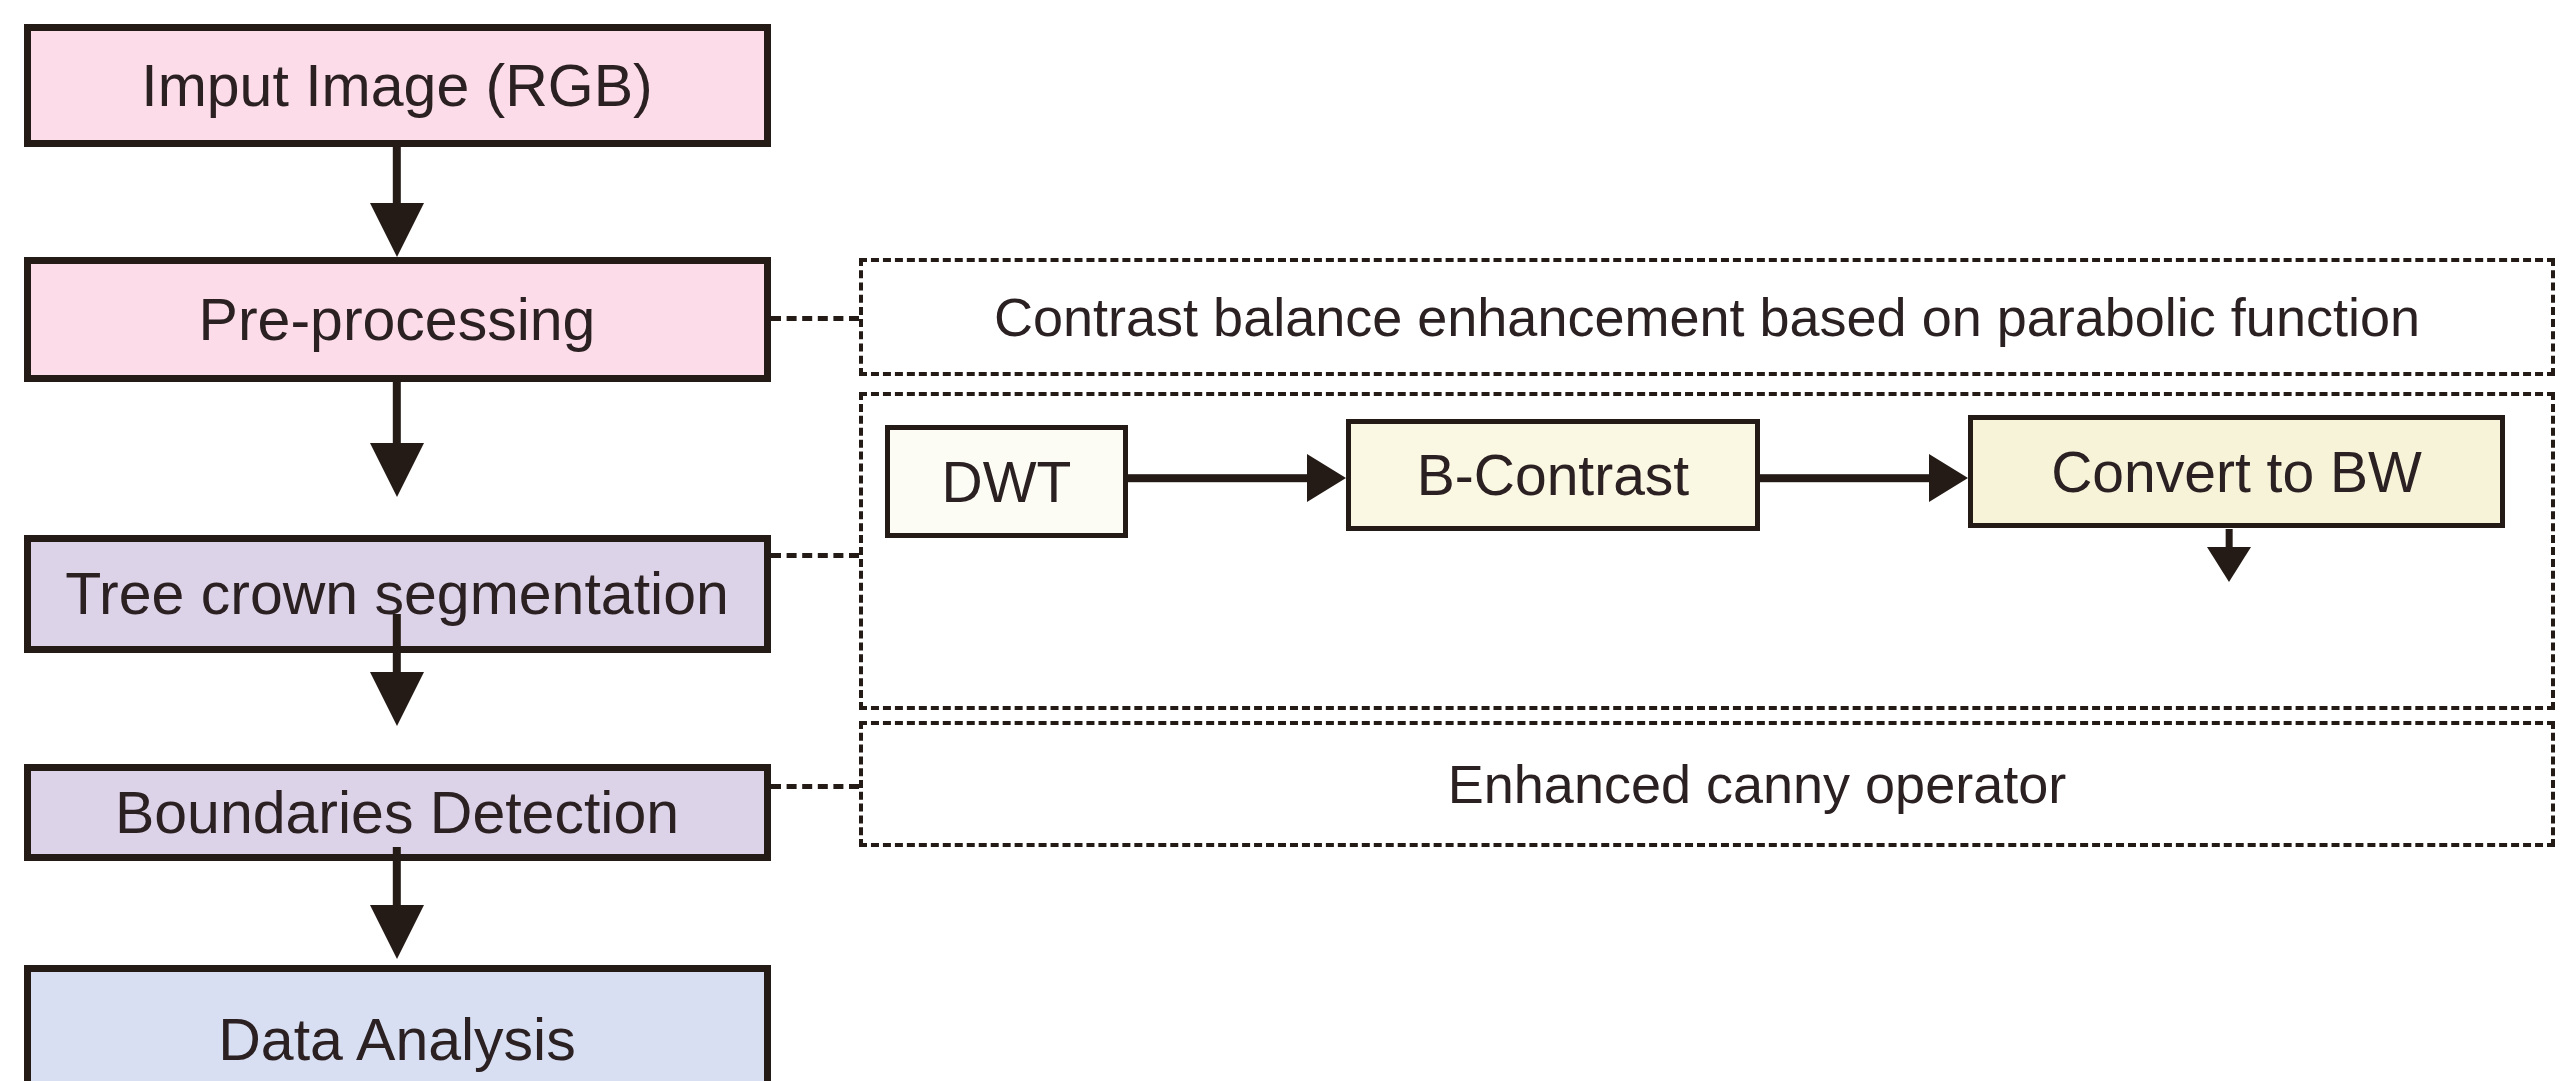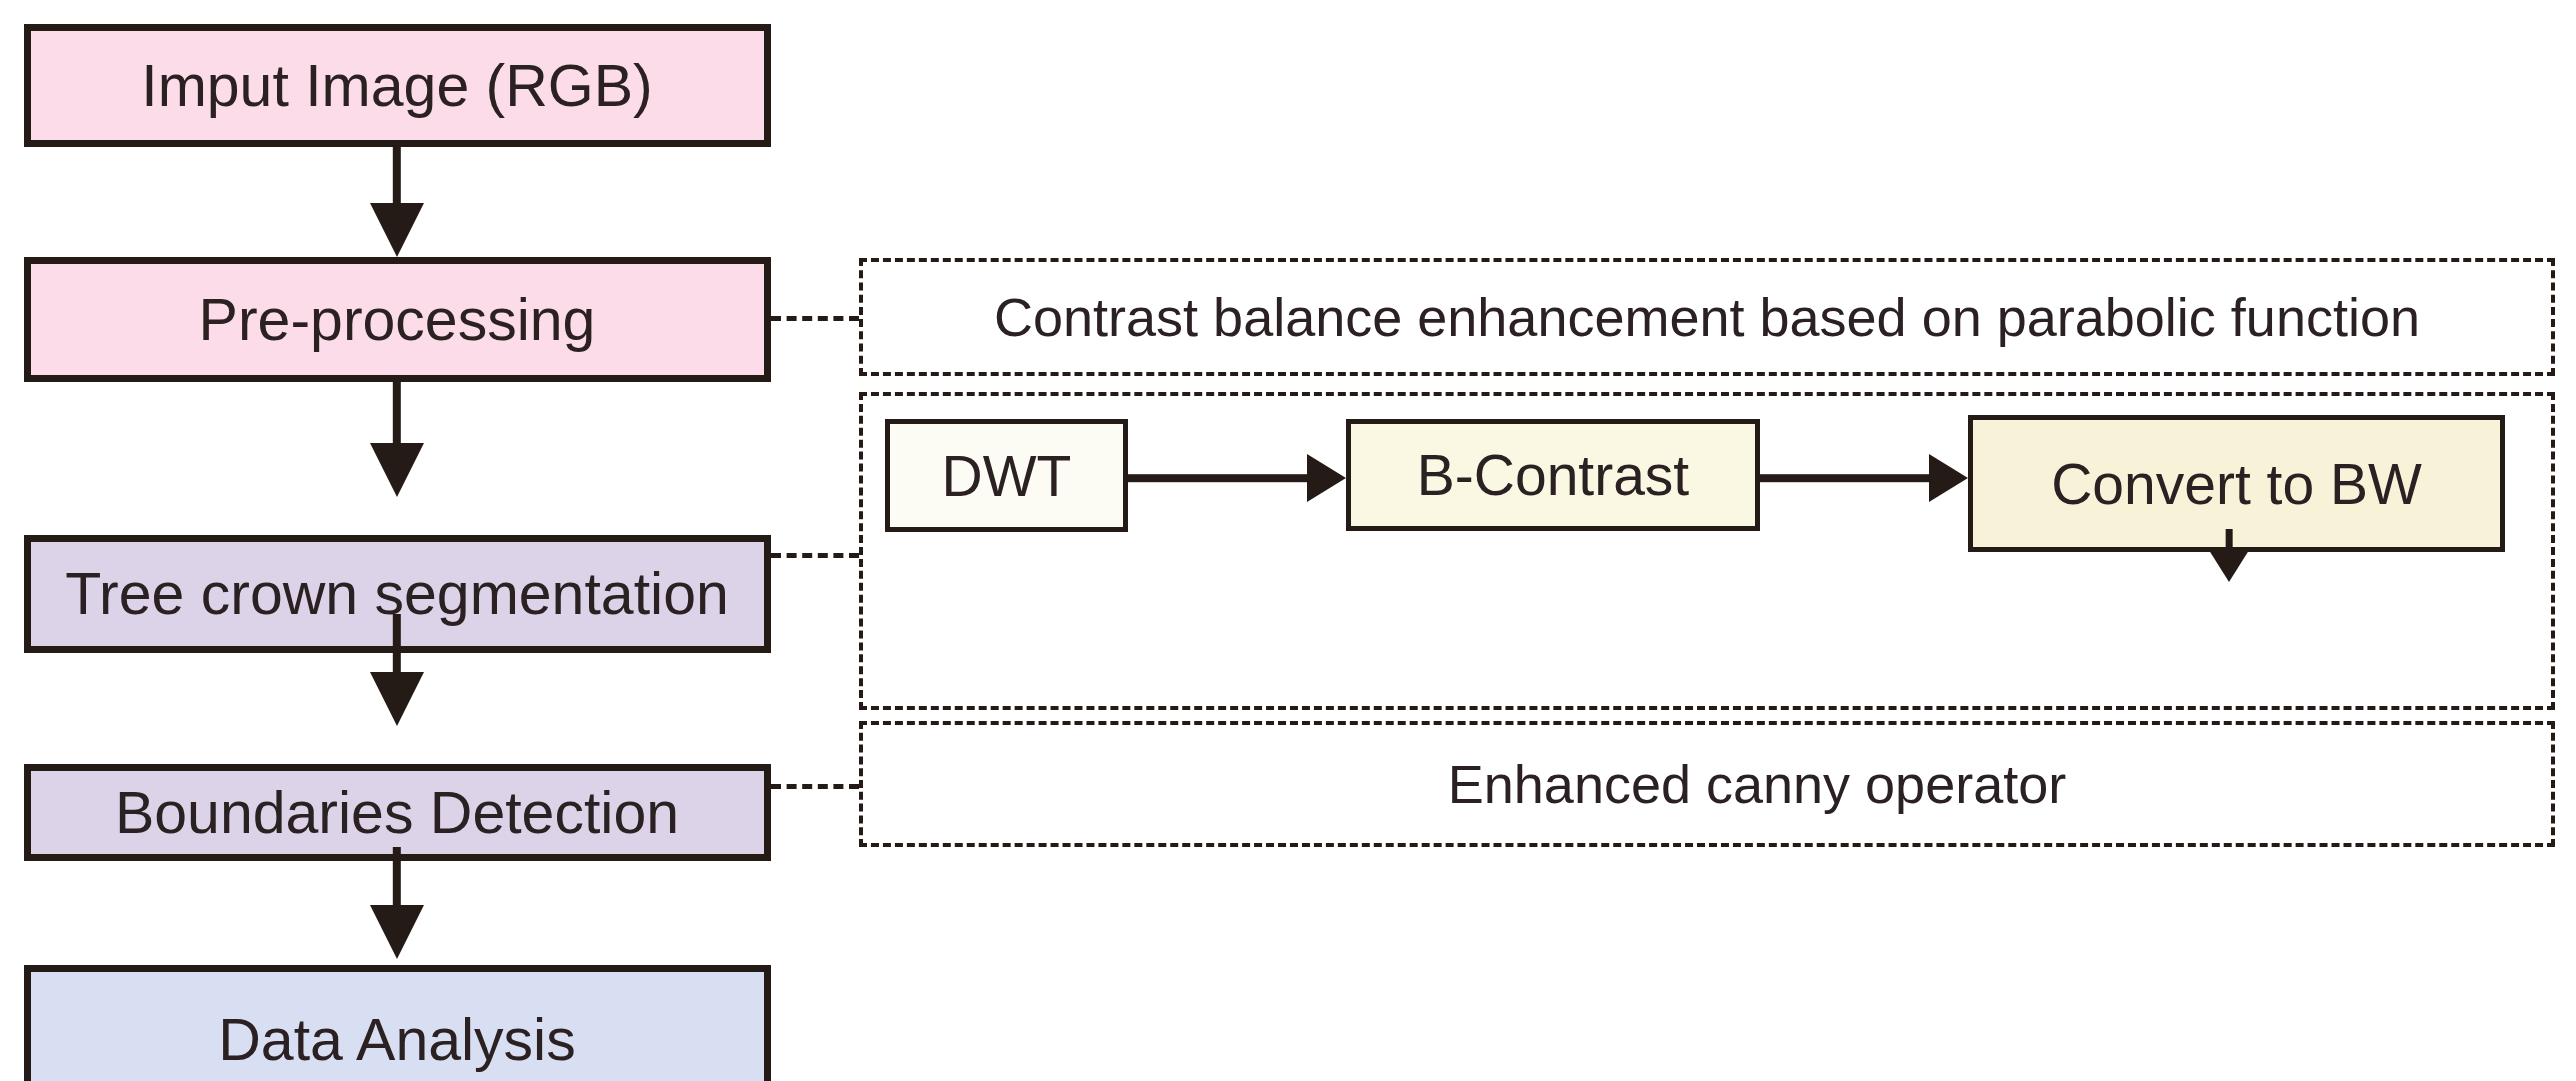--- a/index.html
+++ b/index.html
@@ -124,39 +124,39 @@
   <div class="conn" style="top:553px;"></div>
   <div class="conn" style="top:784px;"></div>
 
   <div class="dashedbox" style="top:258px;height:118px;">
     <span>Contrast balance enhancement based on parabolic function</span>
   </div>
 
   <div class="dashedbox" style="top:392px;height:318px;">
     <div class="innerwrap">
 
-      <div class="inner" style="left:22px;top:23px;width:243px;height:113px;background:var(--near-white);align-items:center;">
+      <div class="inner" style="left:22px;top:29px;width:243px;height:113px;background:var(--near-white);align-items:center;">
         <span>DWT</span>
       </div>
 
       <div class="harrow" style="left:264px;top:57px;width:219px;">
         <div class="shaft"></div>
         <div class="head"></div>
       </div>
 
       <div class="inner" style="left:483px;top:23px;width:414px;height:112px;background:var(--cream);">
         <span>B-Contrast</span>
       </div>
 
       <div class="harrow" style="left:897px;top:57px;width:208px;">
         <div class="shaft"></div>
         <div class="head"></div>
       </div>
 
-      <div class="inner" style="left:1105px;top:19.3px;width:537px;height:137px;background:var(--pale-yellow);text-align:center;">
+      <div class="inner" style="left:1105px;top:19.3px;width:537px;height:113px;background:var(--pale-yellow);text-align:center;">
         <span>Convert to BW</span>
       </div>
 
       <div class="varrow small" style="left:1344px;top:133px;width:44px;height:53px;">
         <div class="shaft"></div>
         <div class="head"></div>
       </div>
 
 
     </div>

